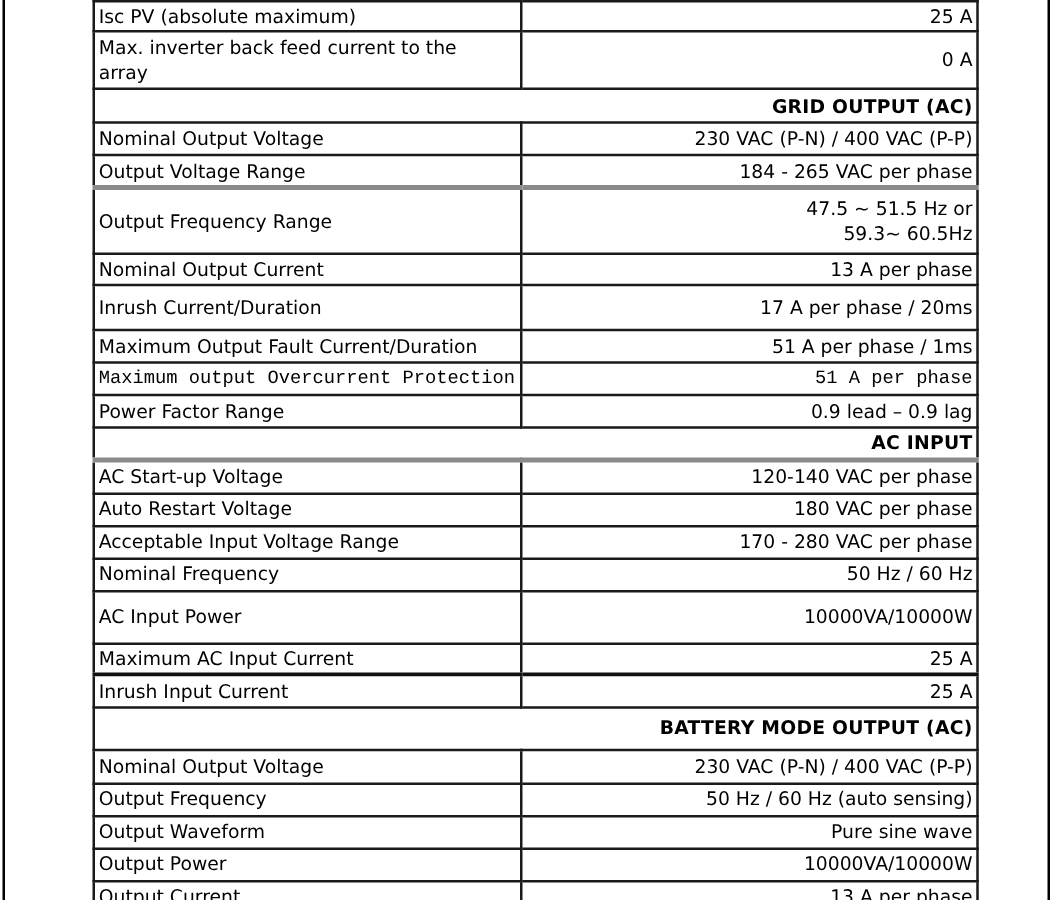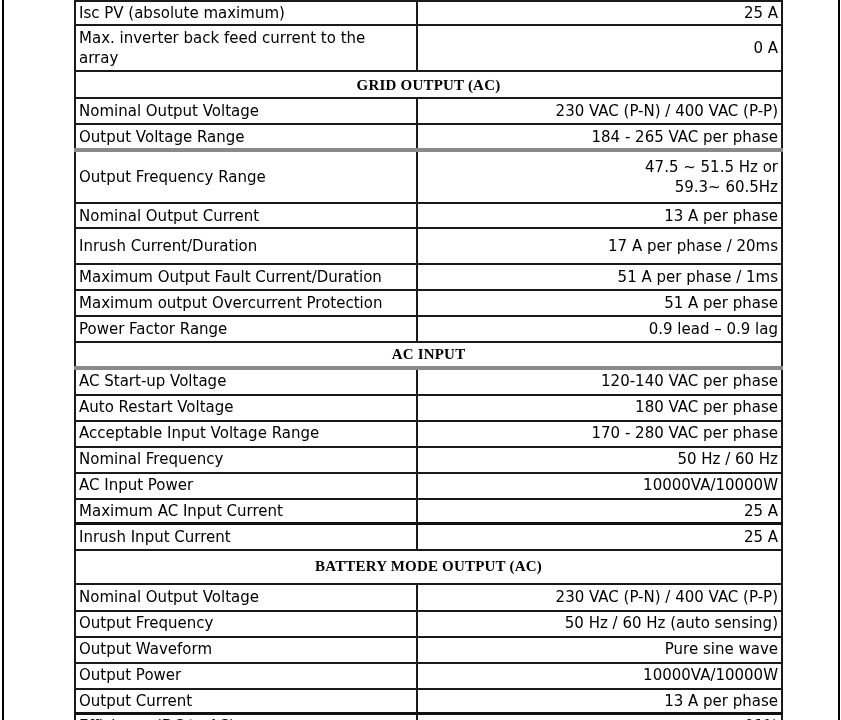--- a/index.html
+++ b/index.html
@@ -44,23 +44,22 @@
     padding: 1px 3px;
     vertical-align: middle;
     overflow: hidden;
     white-space: pre-line;
   }
   td.param-cell { text-align: left; }
   td.value-cell { text-align: right; }
   td.section-cell {
     font-weight: bold;
     font-size: 15.5px;
-    text-align: center;
+    text-align: right;
     letter-spacing: 0.2px;
-    font-family: Liberation Serif, serif;
   }
   tr.divider-gray > td  { border-bottom: 4px solid #8a8a8a; }
   tr.divider-black > td { border-bottom: 3px solid #111111; }
 </style>
 </head>
 <body>
 
 <div class="page">
   <div class="page-edge left"></div>
   <div class="page-edge right"></div>
@@ -101,21 +100,21 @@
           <td class="value-cell">13 A per phase</td>
         </tr>
         <tr style="height: 36px;">
           <td class="param-cell">Inrush Current/Duration</td>
           <td class="value-cell">17 A per phase / 20ms</td>
         </tr>
         <tr style="height: 26px;">
           <td class="param-cell">Maximum Output Fault Current/Duration</td>
           <td class="value-cell">51 A per phase / 1ms</td>
         </tr>
-        <tr style="height: 26px;">
+        <tr style="height: 26px; font-family: Liberation Mono, monospace;">
           <td class="param-cell">Maximum output Overcurrent Protection</td>
           <td class="value-cell">51 A per phase</td>
         </tr>
         <tr style="height: 26px;">
           <td class="param-cell">Power Factor Range</td>
           <td class="value-cell">0.9 lead – 0.9 lag</td>
         </tr>
         <tr class="divider-gray" style="height: 25px;">
           <td colspan="2" class="section-cell">AC INPUT</td>
         </tr>
@@ -128,21 +127,21 @@
           <td class="value-cell">180 VAC per phase</td>
         </tr>
         <tr style="height: 26px;">
           <td class="param-cell">Acceptable Input Voltage Range</td>
           <td class="value-cell">170 - 280 VAC per phase</td>
         </tr>
         <tr style="height: 26px;">
           <td class="param-cell">Nominal Frequency</td>
           <td class="value-cell">50 Hz / 60 Hz</td>
         </tr>
-        <tr style="height: 26px;">
+        <tr style="height: 42px;">
           <td class="param-cell">AC Input Power</td>
           <td class="value-cell">10000VA/10000W</td>
         </tr>
         <tr class="divider-black" style="height: 25px;">
           <td class="param-cell">Maximum AC Input Current</td>
           <td class="value-cell">25 A</td>
         </tr>
         <tr style="height: 26px; padding-left: 24px;">
           <td class="param-cell">Inrush Input Current</td>
           <td class="value-cell">25 A</td>

